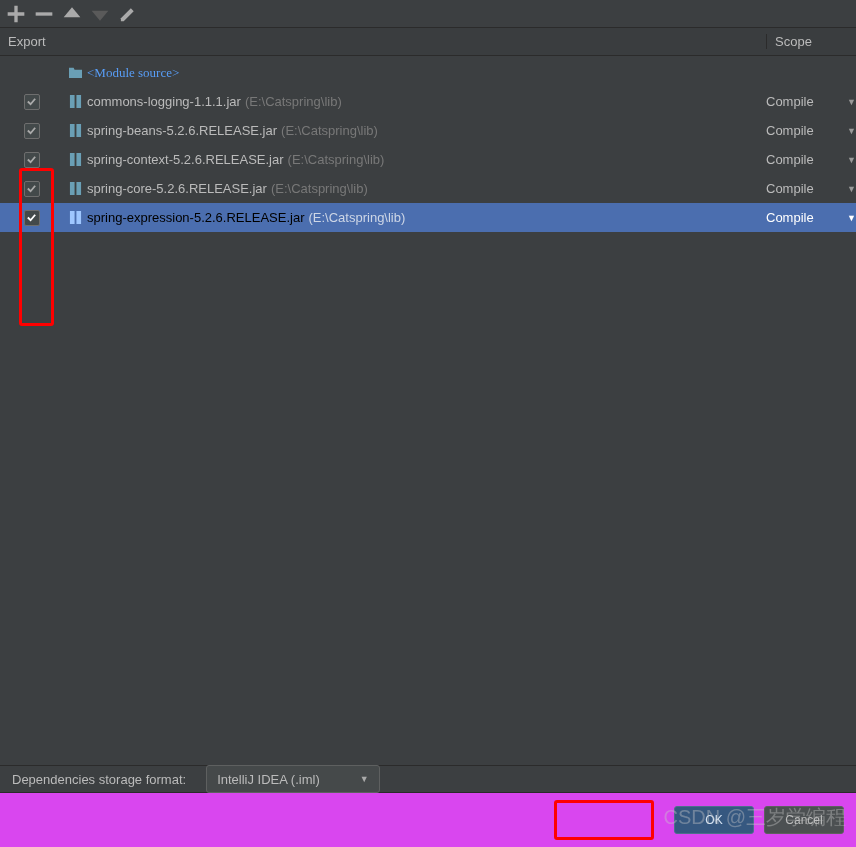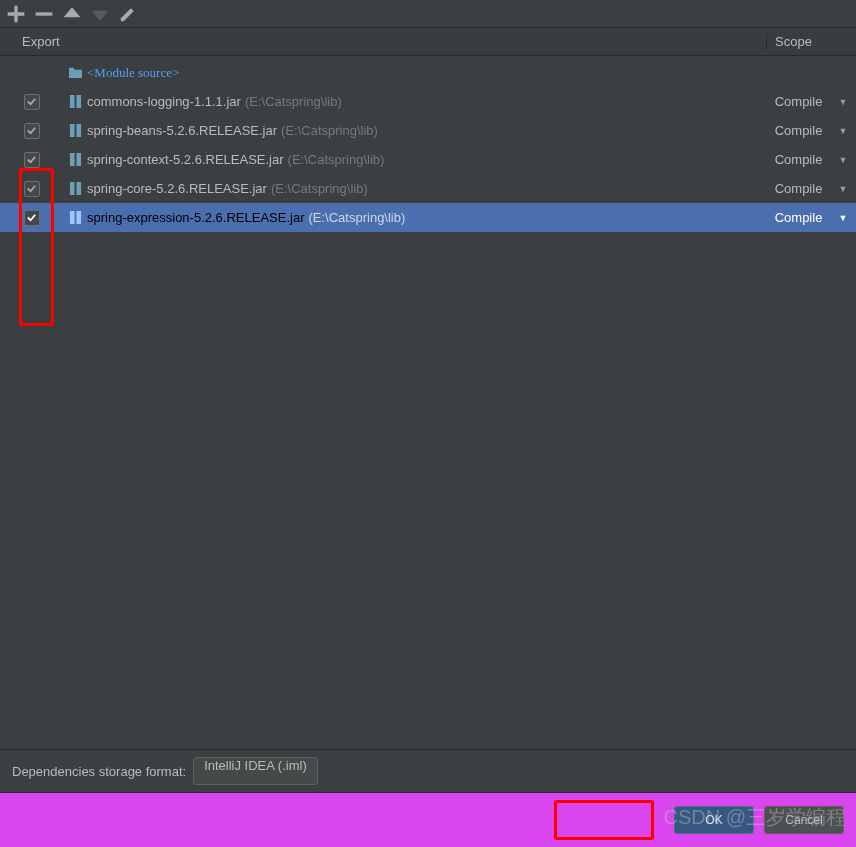--- a/index.html
+++ b/index.html
@@ -32,21 +32,21 @@
     }
     .header-row {
       height: 28px;
       display: flex;
       align-items: center;
       background: #3a3d3f;
       border-bottom: 1px solid #2b2b2b;
     }
     .header-row .col-export {
       flex: 0 0 63px;
-      padding-left: 22px;
+      padding-left: 8px;
     }
     .header-row .col-main {
       flex: 1;
     }
     .header-row .col-scope {
       flex: 0 0 90px;
       padding-left: 8px;
       border-left: 1px solid #2b2b2b;
     }
     .tree {
@@ -101,61 +101,60 @@
     }
     .name-main { color: #bbbbbb; }
     .row.selected .name-main { color: #000000; }
     .name-dim { color: #787878; margin-left: 4px; }
     .row.selected .name-dim { color: #cdd6e6; }
     .module-src { color: #589df6; font-family: Liberation Serif, serif; }
     .scope-cell {
       width: 90px;
       display: flex;
       align-items: center;
-      justify-content: center;
+      justify-content: space-between;
       gap: 16px;
       cursor: pointer;
     }
     .scope-cell .caret { font-size: 9px; color: #999; }
     .row.selected .scope-cell, .row.selected .scope-cell .caret { color: #ffffff; }
     .redbox-chk {
       position: absolute;
       left: 19px;
       top: 112px;
       width: 35px;
       height: 158px;
       border: 3px solid #ff0000;
       border-radius: 3px;
       pointer-events: none;
     }
     .bottom-storage {
       position: absolute;
       left: 0;
       right: 0;
       bottom: 54px;
-      height: 44px;
+      height: 28px;
       display: flex;
       align-items: center;
       padding: 0 12px;
-      gap: 7px;
+      gap: 20px;
       border-top: 1px solid #2b2b2b;
       border-bottom: 1px solid #2b2b2b;
       background: #3c3f41;
     }
     .storage-select {
       height: 28px;
       border: 1px solid #5e6060;
       background: #45494a;
       border-radius: 3px;
       display: flex;
       align-items: center;
       padding: 0 10px;
       gap: 40px;
       cursor: pointer;
-      flex-direction: column;
     }
     .storage-select .caret { font-size: 9px; color: #aaa; }
     .bottom-buttons {
       position: absolute;
       left: 0;
       right: 0;
       bottom: 0;
       height: 54px;
       display: flex;
       align-items: center;

